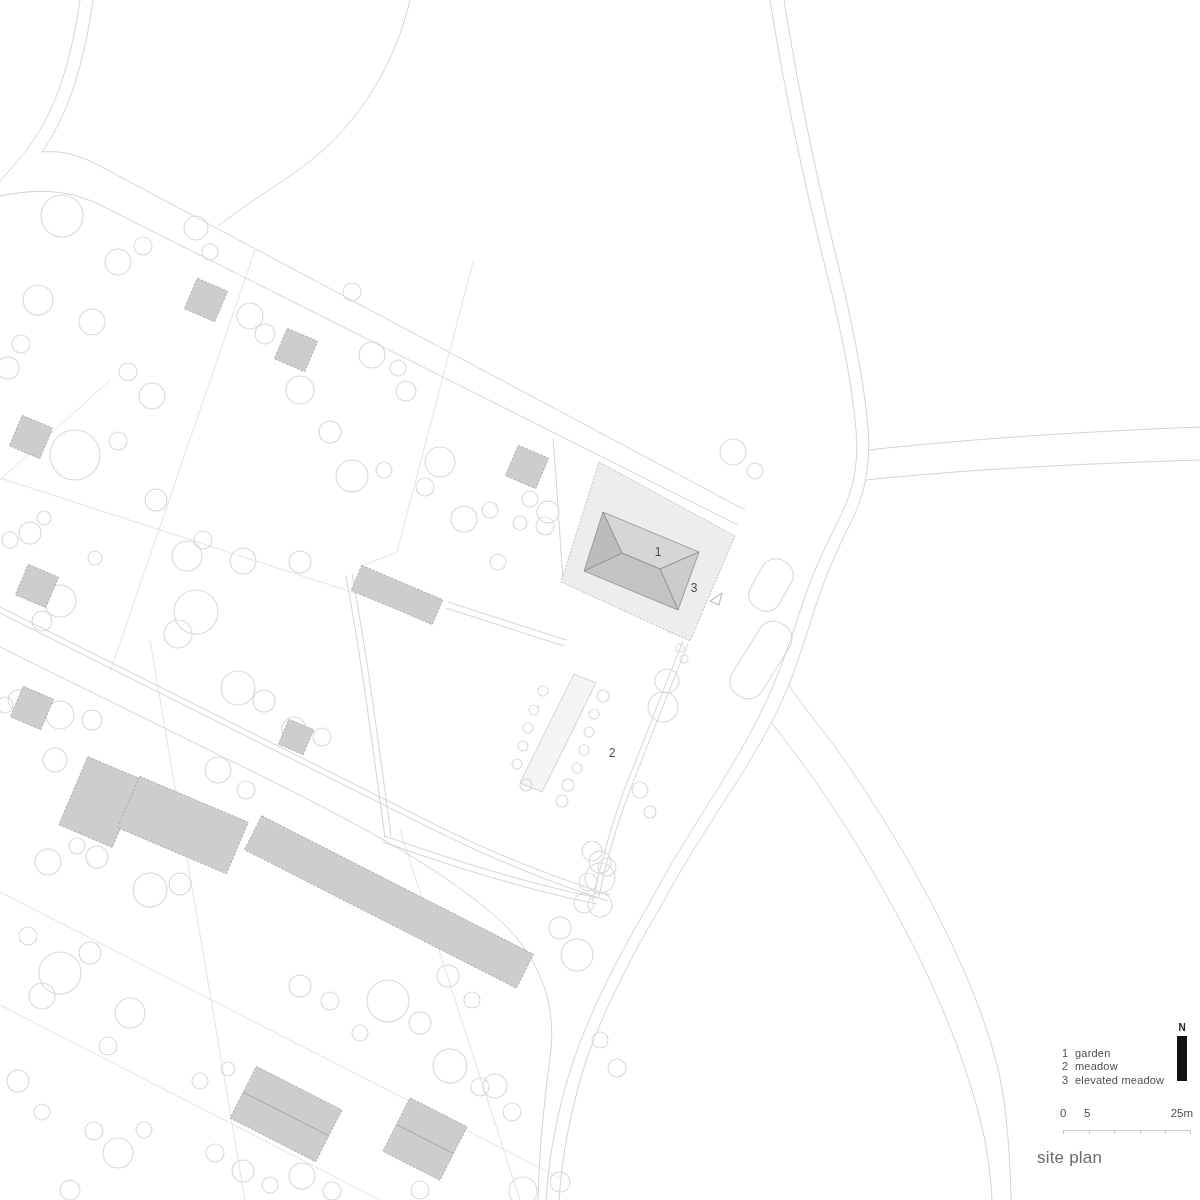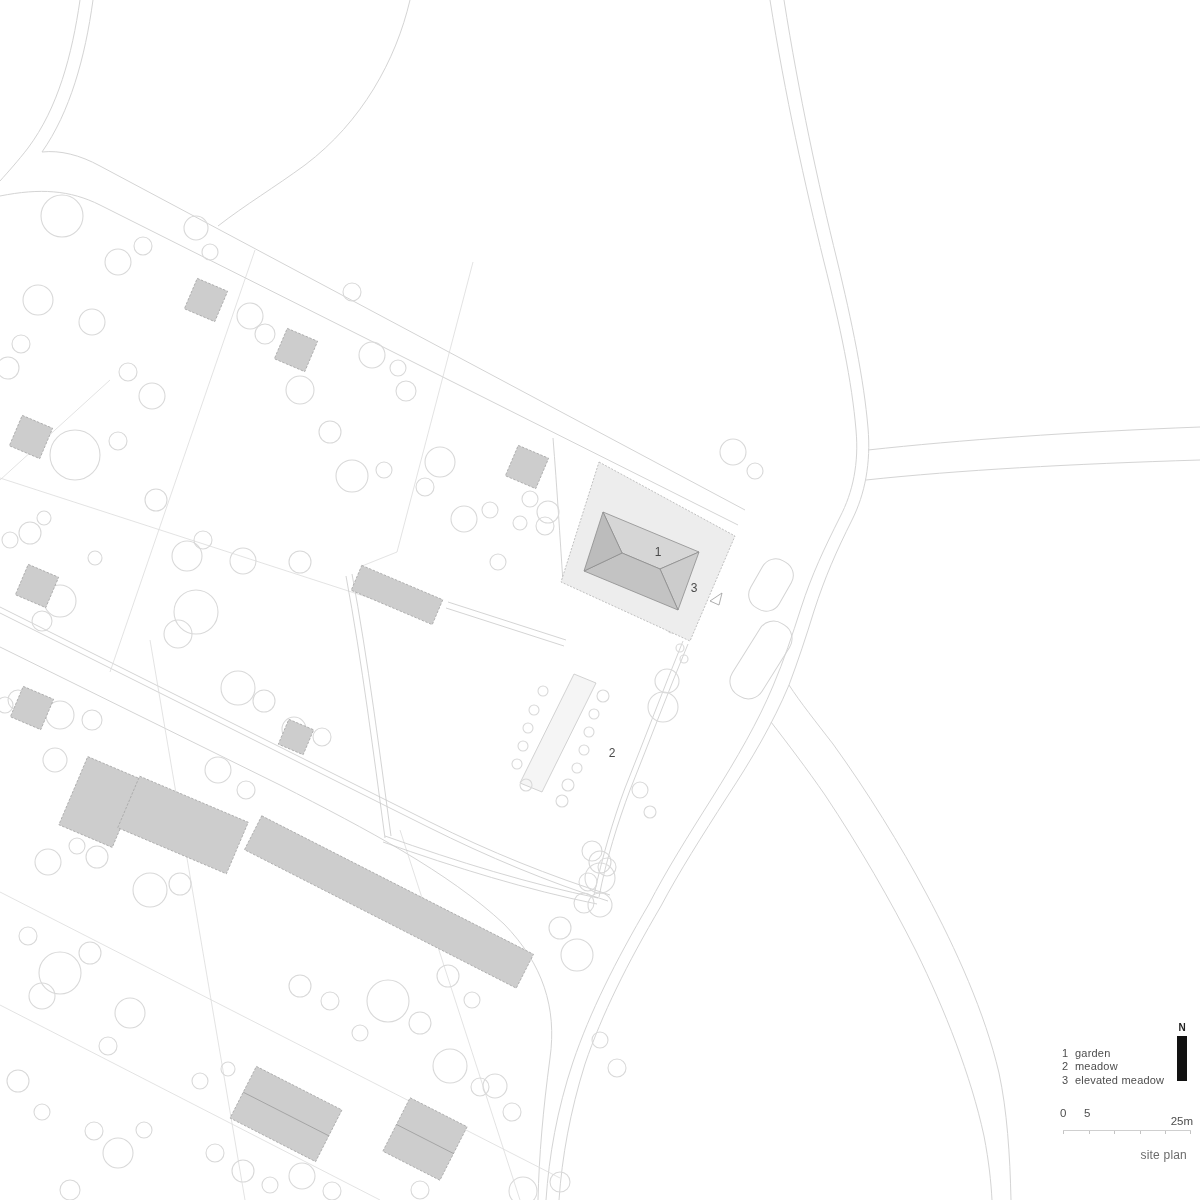--- a/index.html
+++ b/index.html
@@ -28,26 +28,26 @@
   .legend .num{width:13px;}
   
   .north{position:absolute;left:1170px;top:1022px;width:24px;text-align:center;}
   .north .n-label{font-size:10px;font-weight:bold;color:#222;display:block;}
   .north .bar{width:10px;height:45px;background:#111111;margin:3px auto 0 auto;}
   
   .scalebar{position:absolute;left:1063px;top:1107px;width:128px;font-size:11.5px;color:#4d4d4d;}
   .scalebar .labels{position:relative;height:14px;}
   .scalebar .l0{position:absolute;left:-3px;top:0;}
   .scalebar .l5{position:absolute;left:21px;top:0;}
-  .scalebar .l25{position:absolute;right:-2px;top:8px;}
+  .scalebar .l25{position:absolute;right:-2px;top:0;}
   .scalebar .bar-line{position:relative;margin-top:9px;border-top:1px solid #cfcfcf;height:4px;}
   .scalebar .tick{position:absolute;top:0;width:1px;height:2.5px;background:#c4c4c4;}
   
-  .caption{position:absolute;left:1037px;top:1148px;width:150px;text-align:right;
-           font-size:12px;color:#6b6b6b;letter-spacing:.2px;}
+  .caption{position:absolute;left:1037px;top:1148px;width:150px;text-align:left;
+           font-size:17px;color:#6b6b6b;letter-spacing:.2px;}
 </style>
 </head>
 <body>
 
 <div class="stage">
 
   <svg width="1200" height="1200" viewBox="0 0 1200 1200">
 
     <g>
       <path class="road" d="M770,0 C785,95 805,185 824,262 C840,325 852,382 856,430 C859,463 853,492 840,517 C824,549 812,574 801,608 C792,636 784,660 773,686 C758,722 737,758 712,798 C688,836 666,871 649,904 C615,962 590,1012 573,1062 C557,1110 549,1156 546,1200"></path>

